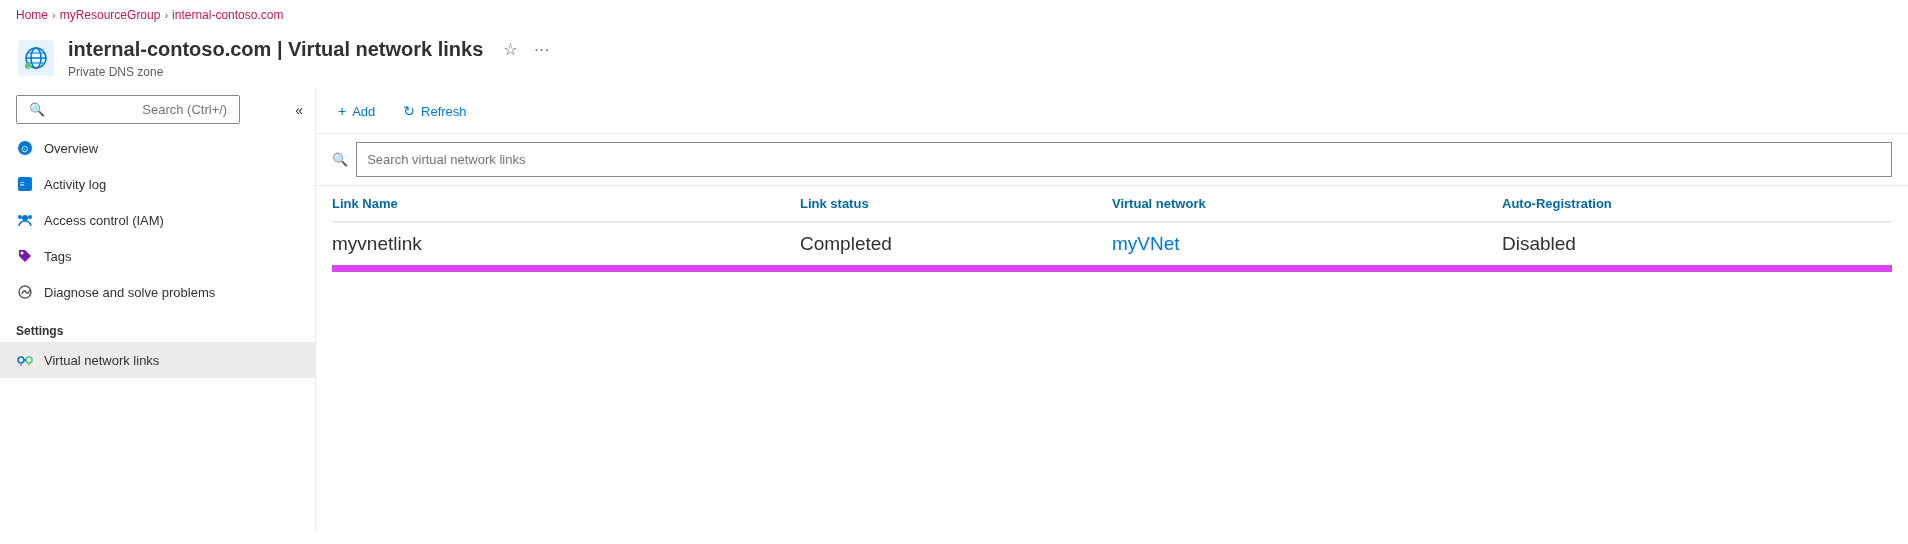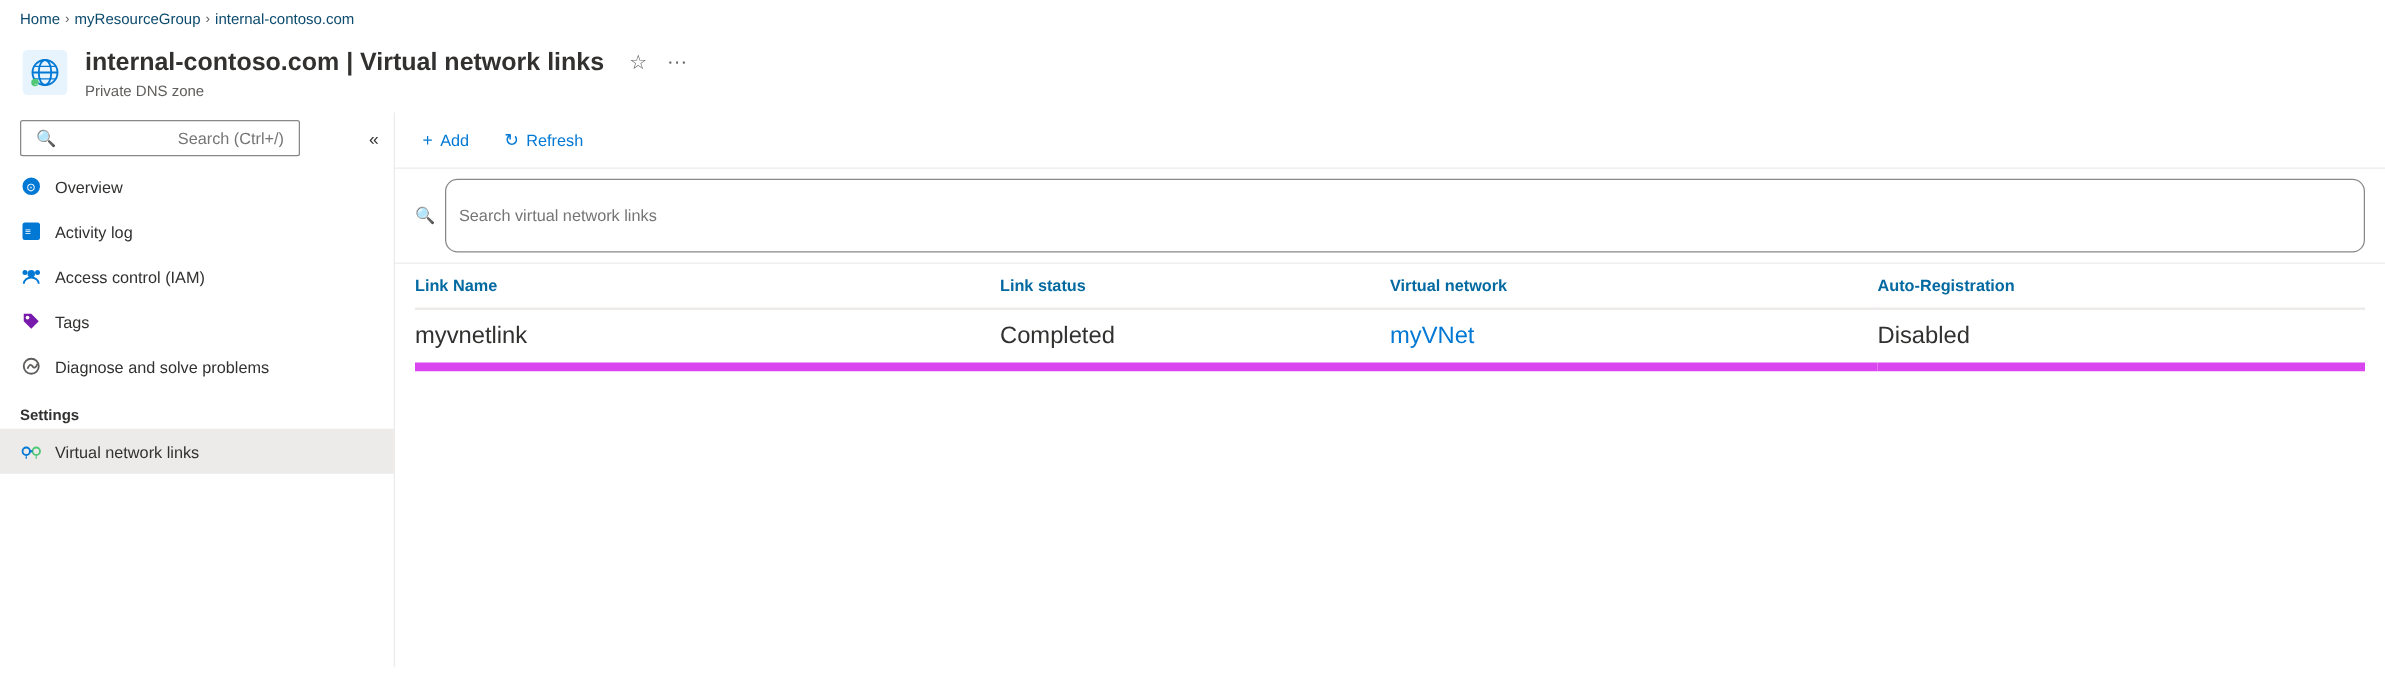--- a/index.html
+++ b/index.html
@@ -2,21 +2,21 @@
 <html><head>
   <meta charset="utf-8">
   <style>
     * { box-sizing: border-box; margin: 0; padding: 0; }
     body { font-family: 'Segoe UI', Arial, sans-serif; font-size: 13px; color: #323130; background: #fff; }
 
     .breadcrumb {
       display: flex; align-items: center; gap: 4px;
       padding: 8px 16px; font-size: 12px;
     }
-    .breadcrumb a { color: #0c4a6e; text-decoration: none; }
+    .breadcrumb a { color: #be185d; text-decoration: none; }
     .breadcrumb-sep { color: #605e5c; font-size: 11px; }
 
     .header {
       display: flex; align-items: center; gap: 12px;
       padding: 6px 16px 10px 16px;
     }
     .header-icon {
       width: 40px; height: 40px;
       display: flex; align-items: center; justify-content: center;
       flex-shrink: 0;
@@ -84,22 +84,22 @@
       background: none; border: none; cursor: pointer;
       color: #0078d4; font-size: 13px; padding: 4px 6px;
     }
     .toolbar-btn .btn-icon { font-size: 14px; }
 
     .search-bar {
       display: flex; align-items: center; gap: 8px;
       padding: 8px 16px; border-bottom: 1px solid #edebe9;
     }
     .search-bar input {
-      border: 1px solid #8a8886; outline: none; padding: 21px 10px;
-      font-size: 13px; width: 100%; border-radius: 10px; color: #323130;
+      border: 1px solid #8a8886; outline: none; padding: 9px 10px;
+      font-size: 13px; width: 100%; border-radius: 0; color: #323130;
     }
     .search-bar .search-icon { color: #605e5c; }
 
     .table-container { padding: 0 16px; }
     table { width: 100%; border-collapse: collapse; }
     thead tr { border-bottom: 2px solid #edebe9; }
     th {
       text-align: left; padding: 10px 12px 10px 0;
       font-size: 13px; font-weight: 600; color: #0369a1;
       white-space: nowrap;

